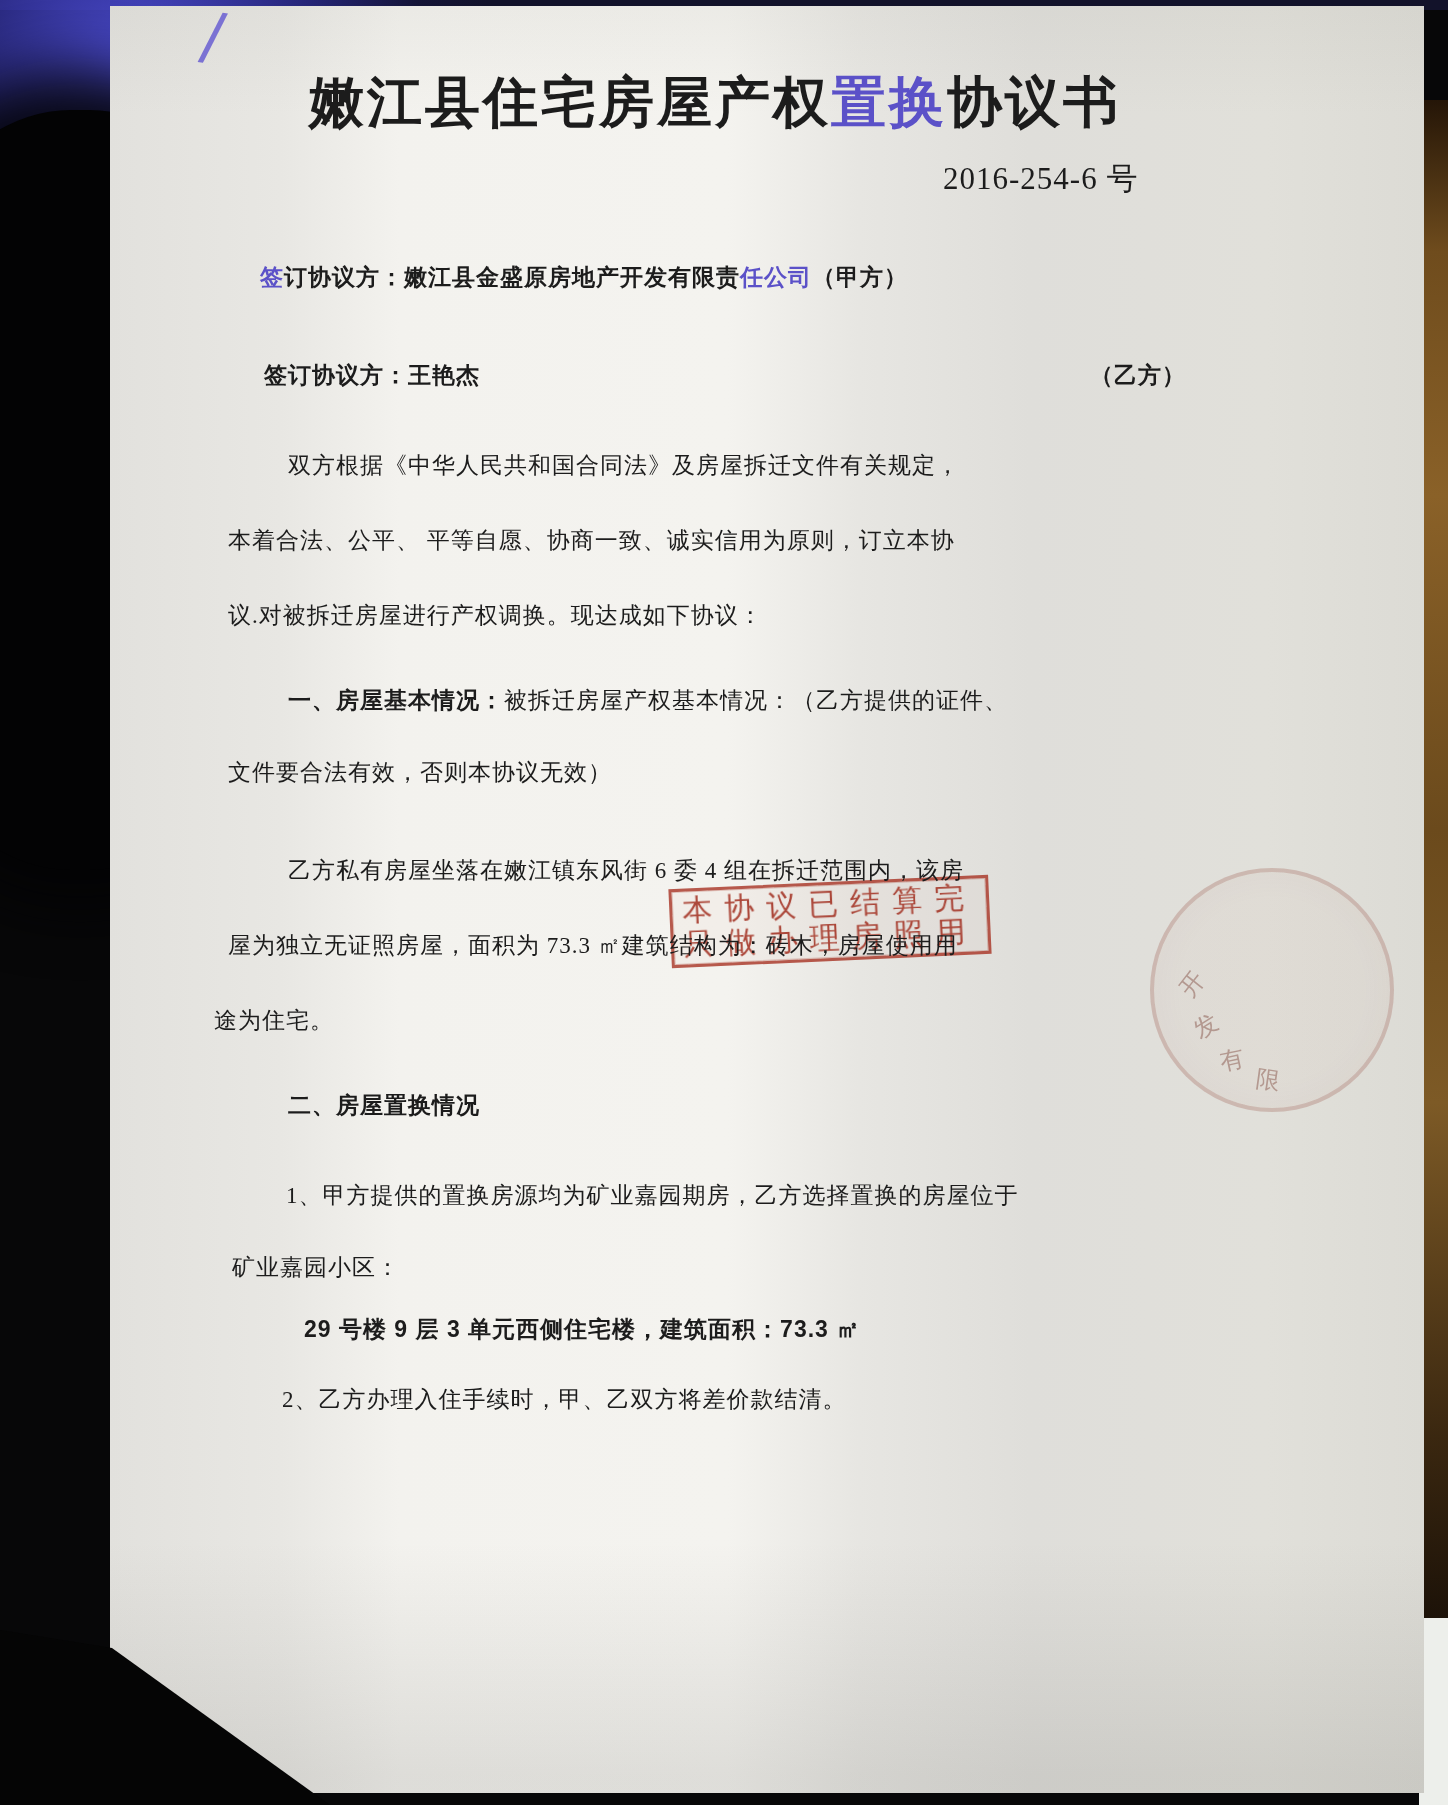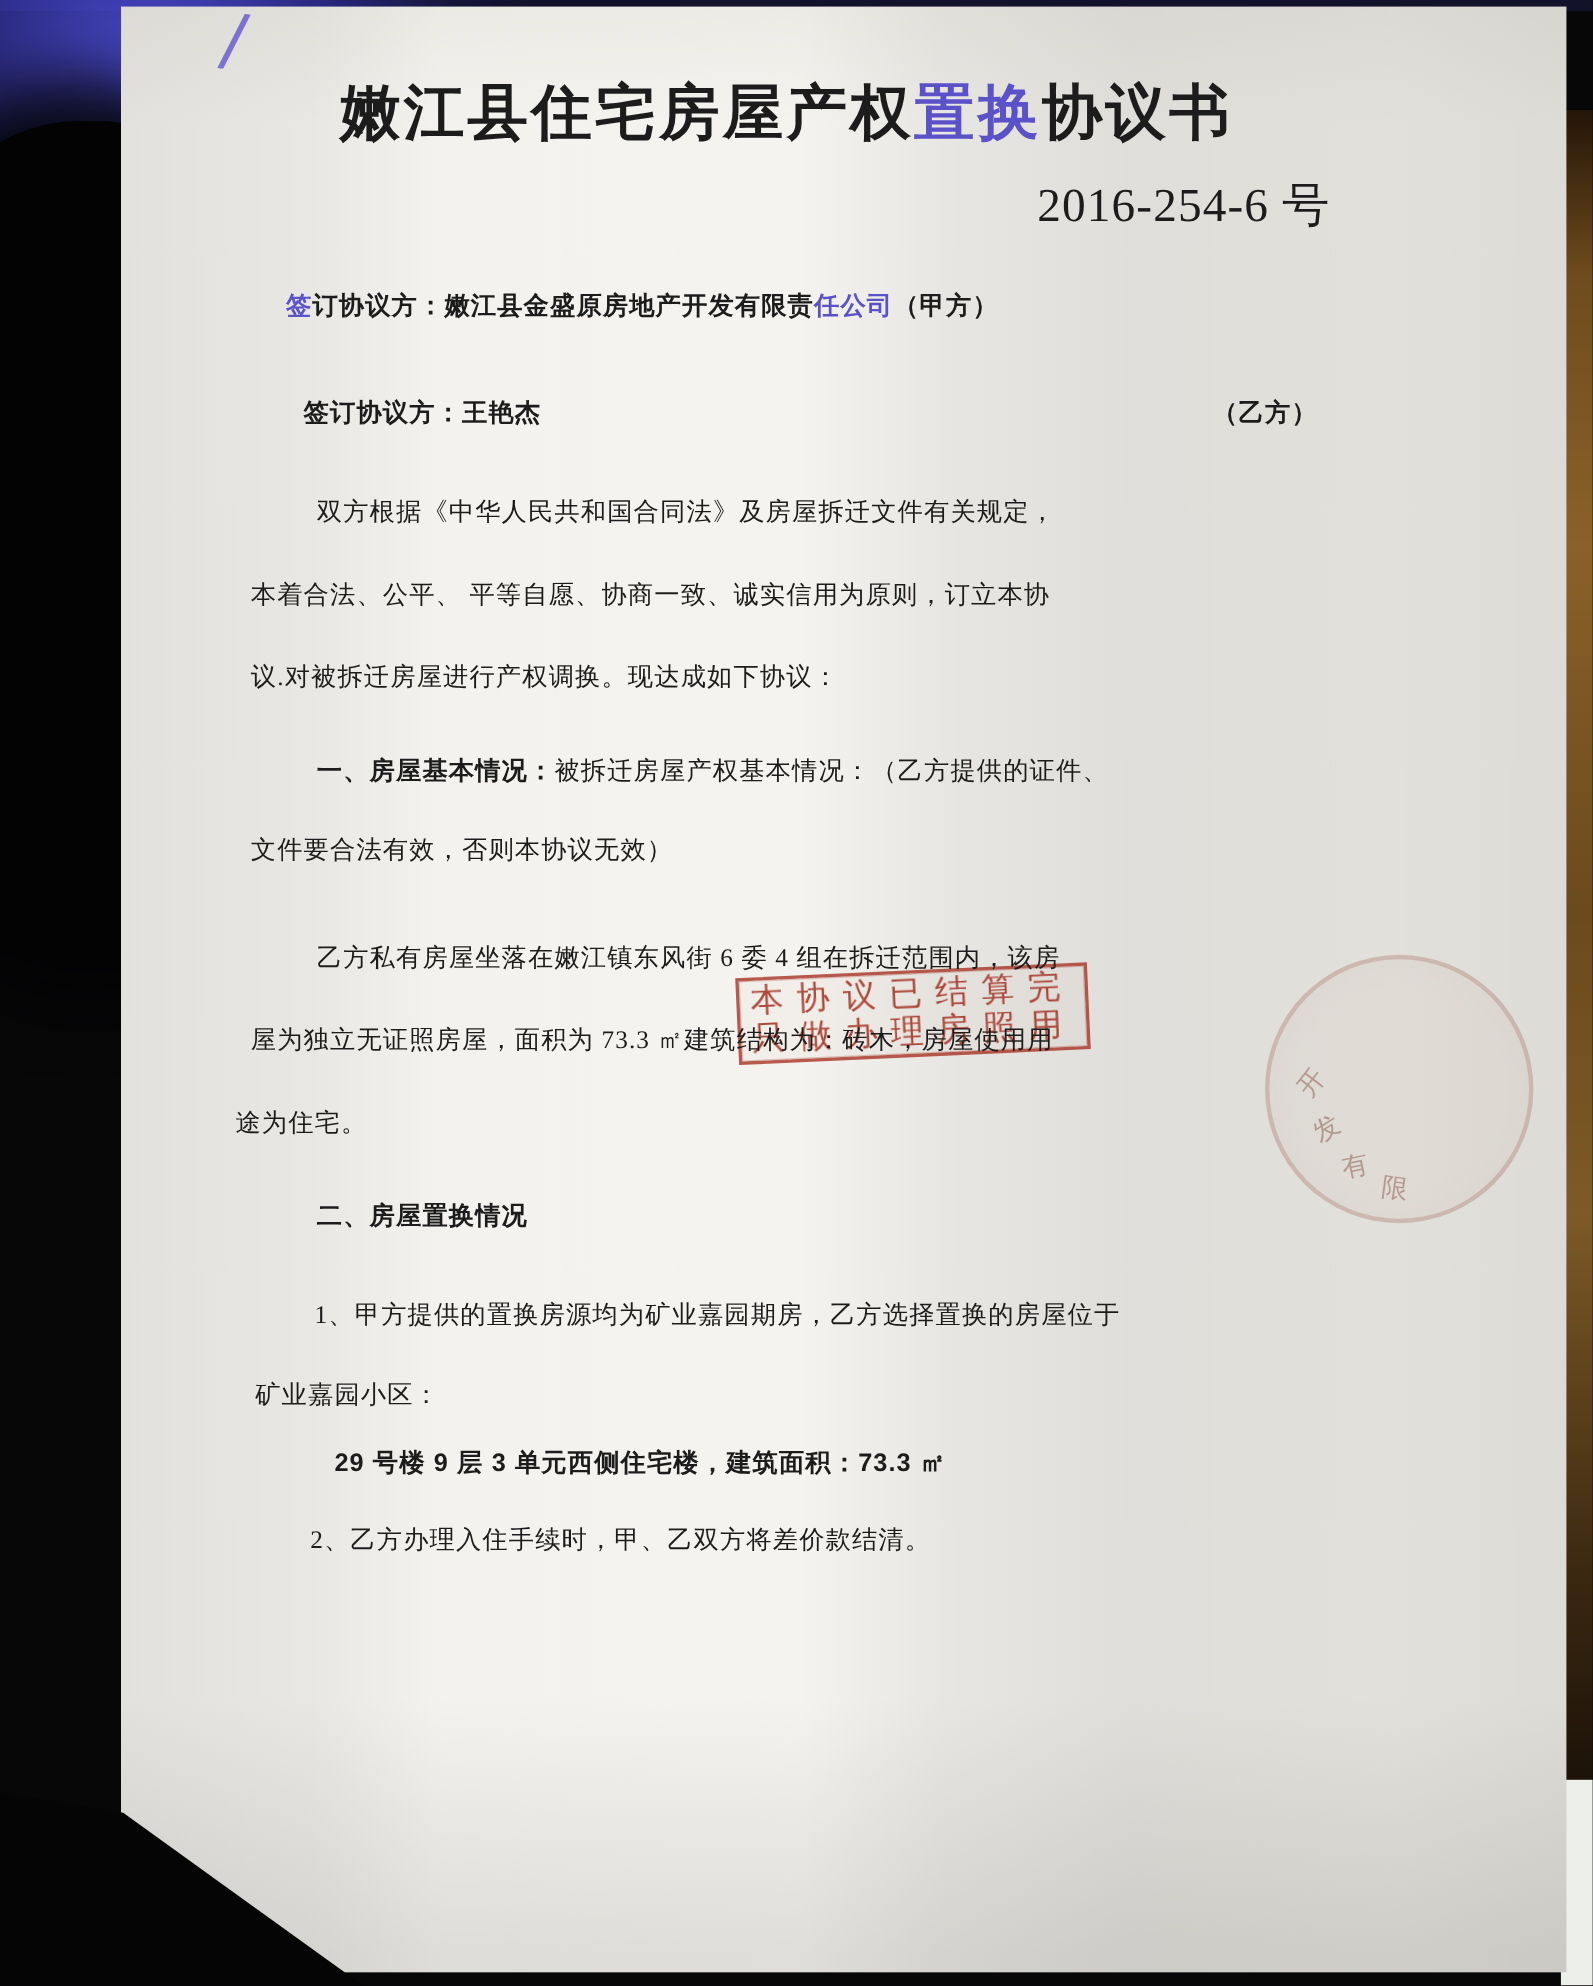--- a/index.html
+++ b/index.html
@@ -36,21 +36,21 @@
     color:#1c1c1c;
   }
   .abs{position:absolute;}
   .body-text{font-size:23px;line-height:1.2;letter-spacing:1px;white-space:nowrap;}
   .bold{font-weight:bold;}
   .blue{color:#5b51c8;}
   .title{
     font-size:55px;font-weight:bold;letter-spacing:3px;white-space:nowrap;
     width:100%;text-align:center;margin-left:-52px;
   }
-  .doc-number{font-size:43px;letter-spacing:1px;text-align:right;}
+  .doc-number{font-size:31px;letter-spacing:1px;text-align:right;}
   .slash{
     font-size:78px;color:#6a5fd2;font-weight:bold;
     transform:rotate(8deg);opacity:.85;
   }
   .stamp{
     border:3px solid rgba(167,51,36,0.8);
     transform:rotate(-2.6deg);
     padding:2px 10px 4px 10px;
     color:rgba(163,49,34,0.88);
     font-size:30px;line-height:1.12;letter-spacing:12px;white-space:nowrap;
@@ -83,21 +83,21 @@
   <div class="abs title" style="top:60px;">
     <span>嫩江县住宅房屋产权</span><span class="blue">置换</span><span>协议书</span>
   </div>
 
   <div class="abs doc-number" style="left:833px;top:152px;">2016-254-6 号</div>
 
   <div class="abs body-text bold" style="left:150px;top:258px;">
     <span class="blue">签</span><span>订协议方：嫩江县金盛原房地产开发有限责</span><span class="blue">任公司</span><span>（甲方）</span>
   </div>
 
-  <div class="abs body-text bold" style="left:166px;top:356px;width:1100px;">
+  <div class="abs body-text bold" style="left:154px;top:356px;width:1100px;">
     <span>签订协议方：王艳杰</span>
     <span class="suffix-abs">（乙方）</span>
   </div>
 
   <div class="abs body-text" style="left:178px;top:446px;">双方根据《中华人民共和国合同法》及房屋拆迁文件有关规定，</div>
   <div class="abs body-text" style="left:118px;top:521px;">本着合法、公平、 平等自愿、协商一致、诚实信用为原则，订立本协</div>
   <div class="abs body-text" style="left:118px;top:596px;">议.对被拆迁房屋进行产权调换。现达成如下协议：</div>
 
   <div class="abs body-text" style="left:178px;top:681px;">
     <span class="bold heading-sans">一、房屋基本情况：</span><span>被拆迁房屋产权基本情况：（乙方提供的证件、</span>

